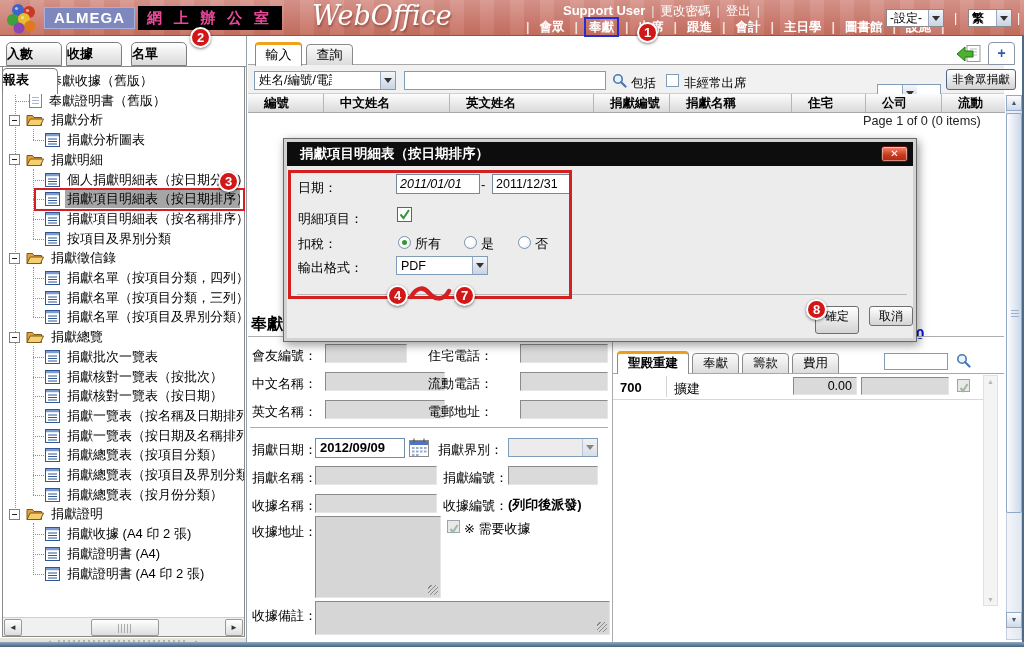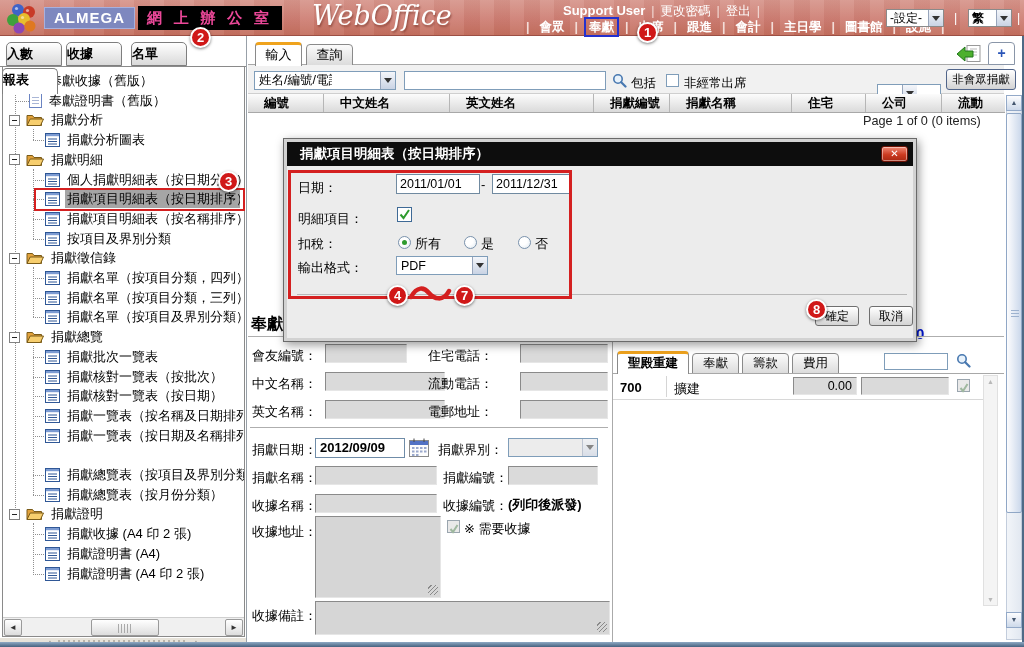--- a/index.html
+++ b/index.html
@@ -132,34 +132,34 @@
 #frame-bottom{position:absolute;left:0;top:642px;width:1024px;height:5px;background:linear-gradient(180deg,#8fa9c4,#46627f);}
 
 
 #modal{position:absolute;left:283px;top:138px;width:634px;height:204px;background:#d2d2d2;border:1px solid #6a6a6a;box-shadow:2px 3px 9px rgba(0,0,0,.4);padding:3px;z-index:50;}
 #modal-title{height:24px;background:#0d0d0d;color:#fff;font-size:13.5px;font-weight:bold;line-height:24px;padding-left:13px;position:relative;}
 #modal-close{position:absolute;right:5px;top:4px;width:27px;height:16px;background:linear-gradient(180deg,#f08a76,#cc3a20 55%,#a82812);border:1px solid #6e1205;border-radius:3px;color:#fff;font-size:10px;font-weight:bold;text-align:center;line-height:14px;box-shadow:inset 0 0 0 1px rgba(255,255,255,.45);cursor:pointer;}
 #modal-body{position:relative;height:172px;background:#ececec;}
 .mlabel{position:absolute;left:11px;font-size:13px;}
 #ml-date{top:13px;}#ml-detail{top:44px;}#ml-tax{top:69px;}#ml-fmt{top:93px;}
 .min{position:absolute;height:20px;border:1px solid #708aa0;background:#fff;font-size:12.5px;padding:0 3px;}
-#mi-from{left:109px;top:8px;width:84px;}
+#mi-from{left:109px;top:8px;width:84px;font-style:italic;}
 #mdash{position:absolute;left:194px;top:11px;font-size:13px;}
 #mi-to{left:205px;top:8px;width:80px;}
 .cbx{position:absolute;width:15px;height:15px;border:1px solid #3f6a96;background:#fff;display:flex;align-items:center;justify-content:center;cursor:pointer;}
 #mcb{left:110px;top:41px;}
 .rdo{position:absolute;width:13px;height:13px;border-radius:50%;border:1px solid #7a92ac;background:radial-gradient(circle at 35% 35%,#fff 40%,#dde6ee);cursor:pointer;}
 .rdo.sel::after{content:"";position:absolute;left:3px;top:3px;width:5px;height:5px;border-radius:50%;background:#2e9b2e;}
 .rtext{position:absolute;font-size:13px;}
 #r1{left:111px;top:70px;}#r1t{left:128px;top:69px;}
 #r2{left:177px;top:70px;}#r2t{left:194px;top:69px;}
 #r3{left:231px;top:70px;}#r3t{left:248px;top:69px;}
 #msel{left:109px;top:90px;width:92px;}
 #mdivider{position:absolute;left:10px;top:128px;width:610px;height:1px;background:#b8b8b8;}
-#btn-ok{position:absolute;left:528px;top:140px;width:44px;height:20px;line-height:18px;}
+#btn-ok{position:absolute;left:528px;top:140px;width:44px;height:28px;line-height:18px;}
 #btn-cancel{position:absolute;left:582px;top:140px;width:44px;height:20px;line-height:18px;}
 
 
 .ann-circle{position:absolute;width:21px;height:21px;border-radius:50%;background:#d01818;border:2px solid #fff;box-shadow:0 1px 3px rgba(0,0,0,.5);color:#fff;font-size:13px;font-weight:bold;text-align:center;line-height:17px;z-index:70;}
 #ann1{left:637px;top:22px;}
 #ann2{left:190px;top:27px;}
 #ann3{left:218px;top:171px;}
 #ann4{left:387px;top:285px;}
 #ann7{left:454px;top:285px;}
 #ann8{left:806px;top:299px;}
@@ -418,20 +418,32 @@
             <span class="ticon">
               <svg width="15" height="14" viewBox="0 0 15 14">
                 <rect x="0.5" y="0.5" width="14" height="13" fill="#fff" stroke="#2f5796"></rect>
                 <rect x="1" y="1" width="13" height="2.2" fill="#7c9bd2"></rect>
                 <line x1="3" y1="6" x2="12" y2="6" stroke="#2f5796"></line>
                 <line x1="3" y1="8.5" x2="12" y2="8.5" stroke="#2f5796"></line>
                 <line x1="3" y1="11" x2="12" y2="11" stroke="#2f5796"></line>
               </svg>
             </span>
             <span class="tlabel">捐獻一覽表（按日期及名稱排列）</span>
+          </div>
+          <div class="trow l1" style="top: 378.3px;">
+            <span class="ticon">
+              <svg width="15" height="14" viewBox="0 0 15 14">
+                <rect x="0.5" y="0.5" width="14" height="13" fill="#fff" stroke="#2f5796"></rect>
+                <rect x="1" y="1" width="13" height="2.2" fill="#7c9bd2"></rect>
+                <line x1="3" y1="6" x2="12" y2="6" stroke="#2f5796"></line>
+                <line x1="3" y1="8.5" x2="12" y2="8.5" stroke="#2f5796"></line>
+                <line x1="3" y1="11" x2="12" y2="11" stroke="#2f5796"></line>
+              </svg>
+            </span>
+            <span class="tlabel">捐獻總覽表（按項目分類）</span>
           </div>
           <div class="trow l1" style="top: 398px;">
             <span class="ticon">
               <svg width="15" height="14" viewBox="0 0 15 14">
                 <rect x="0.5" y="0.5" width="14" height="13" fill="#fff" stroke="#2f5796"></rect>
                 <rect x="1" y="1" width="13" height="2.2" fill="#7c9bd2"></rect>
                 <line x1="3" y1="6" x2="12" y2="6" stroke="#2f5796"></line>
                 <line x1="3" y1="8.5" x2="12" y2="8.5" stroke="#2f5796"></line>
                 <line x1="3" y1="11" x2="12" y2="11" stroke="#2f5796"></line>
               </svg>

